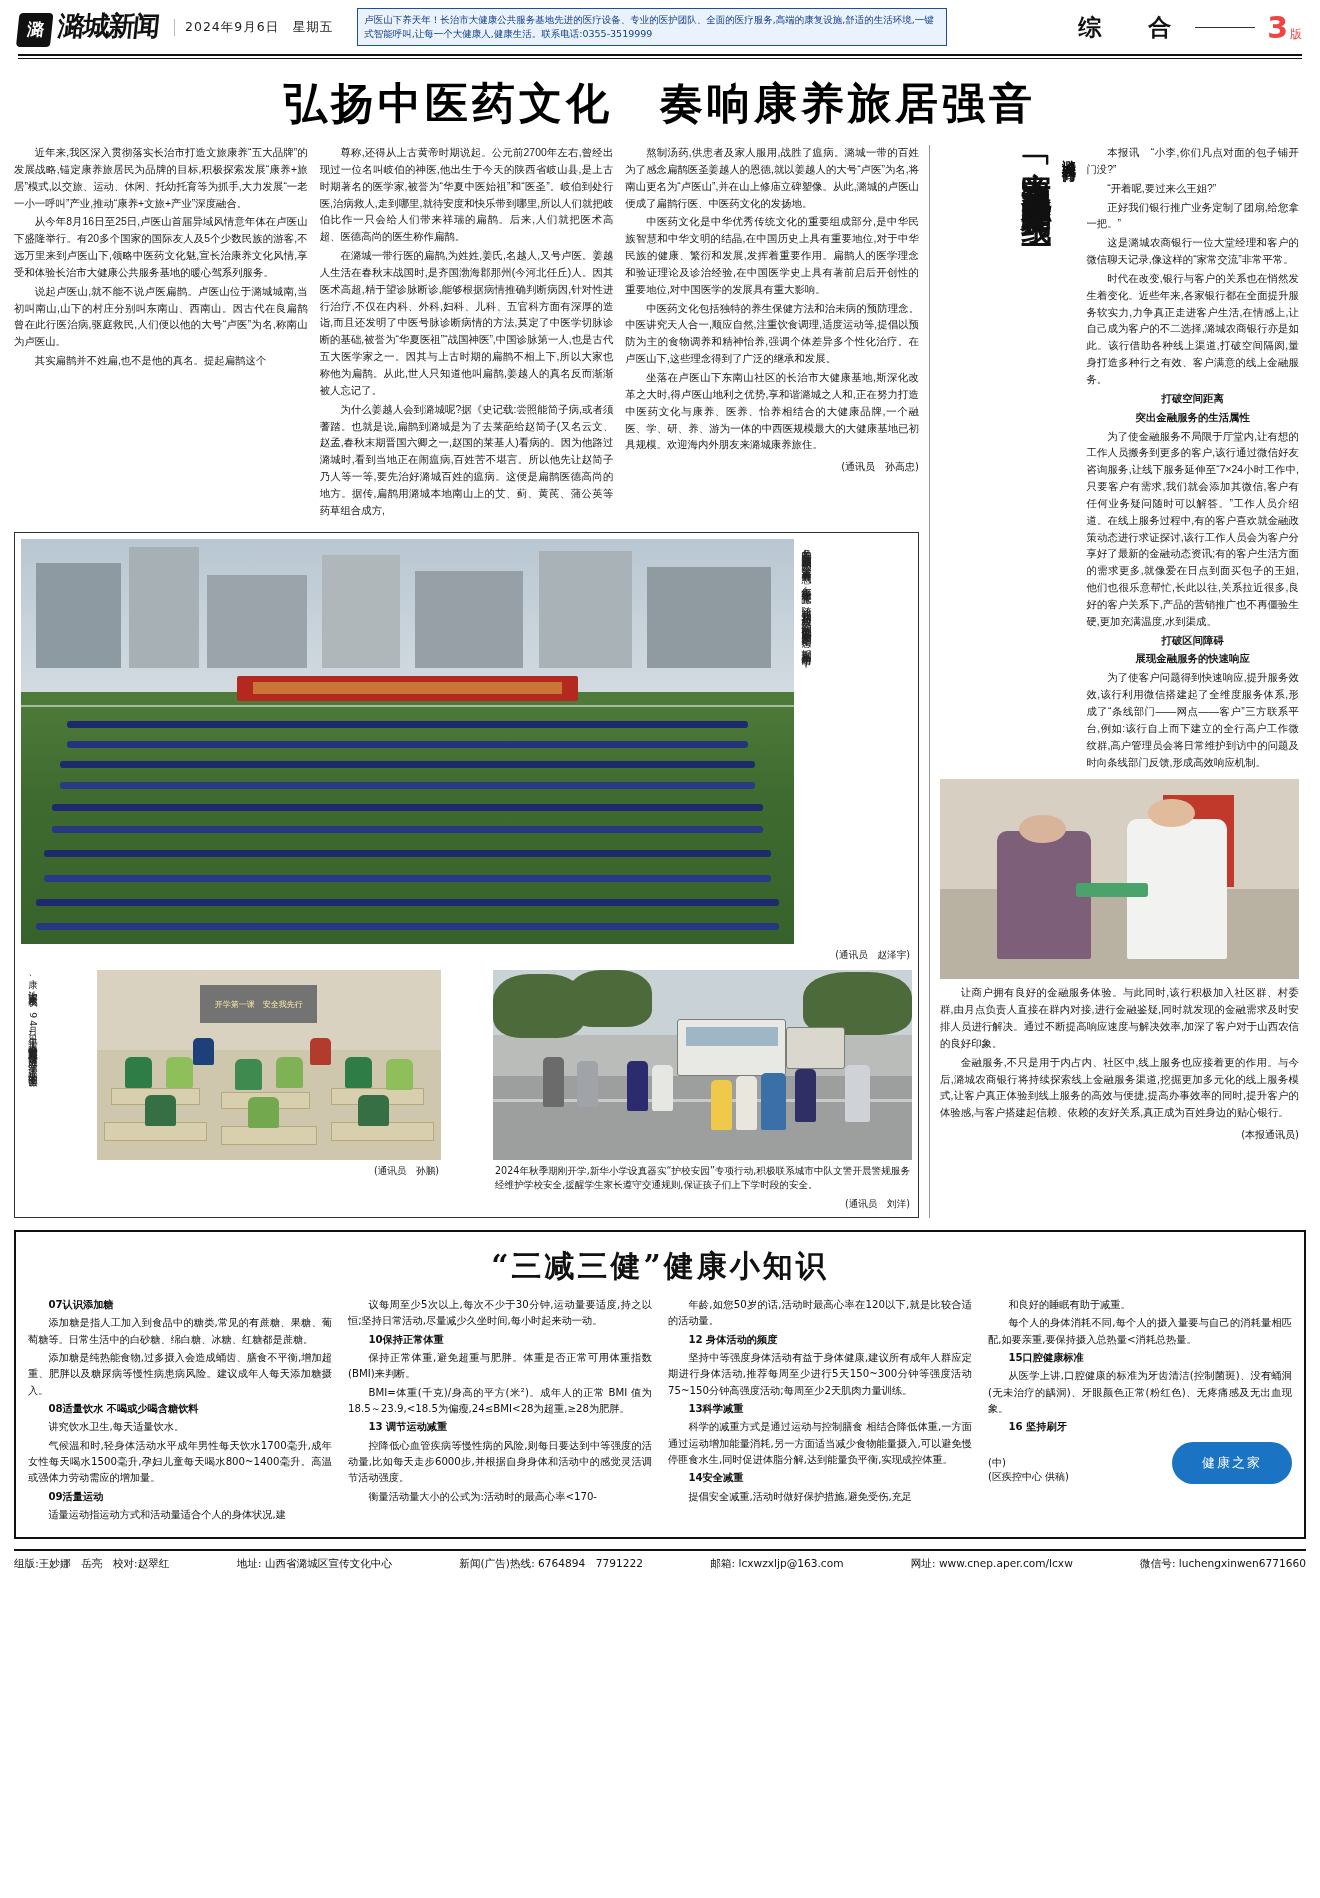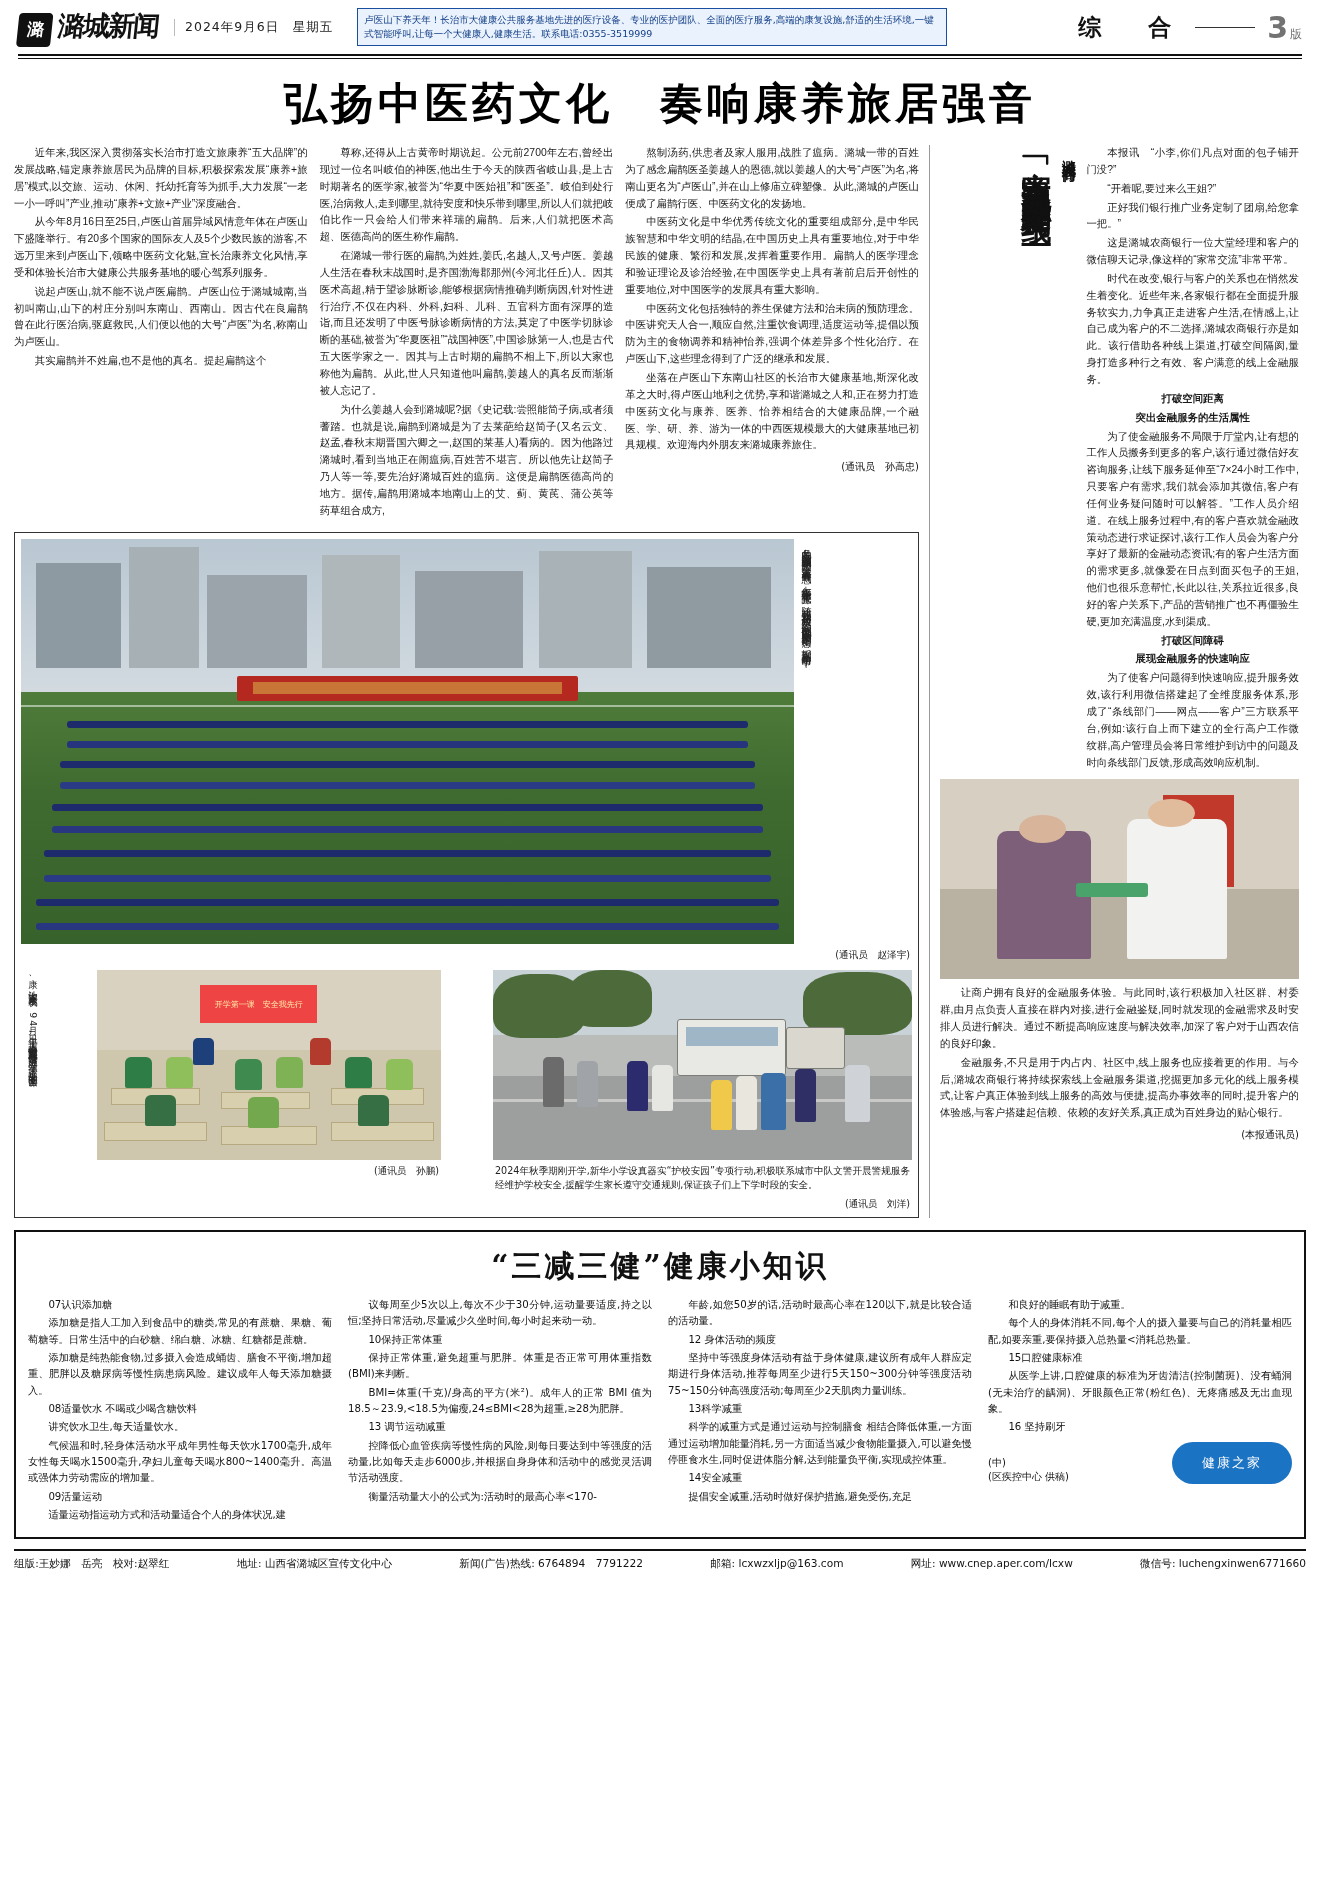--- a/index.html
+++ b/index.html
@@ -42,21 +42,21 @@
   }
   .section-head {
     margin-left:auto; display:flex; align-items:center; gap:12px;
     white-space:nowrap;
   }
   .section-title {
     font-size:23px; font-weight:bold; letter-spacing:12px;
     font-family:"DejaVu Serif","Liberation Serif",serif;
   }
   .rule { width:60px; height:1px; background:#333; }
-  .page-no { font-size:30px; font-weight:bold; color:#737373; }
+  .page-no { font-size:30px; font-weight:bold; color:#ef4444; }
   .page-no small { font-size:12px; font-weight:normal; margin-left:2px; }
 
   .top-rule { height:2px; background:#111; margin:2px 4px 0 4px; }
   .top-rule2 { height:1px; background:#111; margin:2px 4px 6px 4px; }
 
   
   .headline {
     text-align:center; font-size:43px; font-weight:bold; letter-spacing:4px;
     font-family:"DejaVu Serif","Liberation Serif",serif;
     padding:10px 0 12px 0; color:#000;
@@ -115,21 +115,21 @@
   
   .scene { width:100%; height:100%; position:relative; overflow:hidden; }
   .sky { position:absolute; inset:0; background:linear-gradient(#b9c7d2,#d7dee3 45%,#cfd6d8 60%); }
   .bldg { position:absolute; background:#9fa9ae; }
   .field { position:absolute; left:0; right:0; bottom:0; height:62%;
            background:linear-gradient(#4f7c3a,#3f6b30 40%,#37622b); }
   .rowline { position:absolute; height:7px; border-radius:3px; }
 
   .classroom { position:absolute; inset:0; background:#cfc6ae; }
   .cl-wall { position:absolute; left:0; right:0; top:0; height:42%; background:#d9d2c0; }
-  .cl-screen { position:absolute; background:#ef4444; color:#ffe9a8; font-size:8px;
+  .cl-screen { position:absolute; background:#737373; color:#ffe9a8; font-size:8px;
                display:flex; align-items:center; justify-content:center; text-align:center;}
   .desk { position:absolute; background:#d8cfae; border:1px solid #b6a97f; }
   .kid { position:absolute; border-radius:6px 6px 2px 2px; }
 
   .street { position:absolute; inset:0; background:#b9bcb9; }
   .st-sky { position:absolute; left:0; right:0; top:0; height:34%; background:#c9d2d6; }
   .st-tree { position:absolute; background:#4d6b3a; border-radius:40% 40% 30% 30%; }
   .bus { position:absolute; background:#e8e8e4; border:1px solid #7d7d78; border-radius:3px; }
   .person { position:absolute; border-radius:5px 5px 2px 2px; }
 
@@ -140,21 +140,21 @@
   
   .feature { margin-top:12px; border:2px solid #111; padding:10px 12px 12px 12px; }
   .feature-title {
     text-align:center; font-size:30px; font-weight:bold; letter-spacing:3px;
     font-family:"DejaVu Serif","Liberation Serif",serif; padding:4px 0 10px 0;
   }
   .feature-cols { display:flex; gap:16px; }
   .fcol { flex:1; }
   .ftxt { font-size:10.2px; line-height:1.6; text-align:justify; text-indent:2em; }
   .ftxt p { margin:0 0 2px 0; }
-  .fhead { text-indent:2em; font-weight:normal; }
+  .fhead { text-indent:2em; font-weight:bold; }
   .feature-foot { display:flex; align-items:flex-end; justify-content:space-between; margin-top:6px; }
   .stamp {
     width:120px;height:42px;border-radius:21px;background:#1b73c4;color:#fff;
     display:flex;align-items:center;justify-content:center;font-size:13px;letter-spacing:2px;
   }
 
   
   .footer {
     margin-top:10px; border-top:2px solid #111; padding-top:6px;
     display:flex; gap:22px; font-size:10.6px; color:#111; align-items:center;

